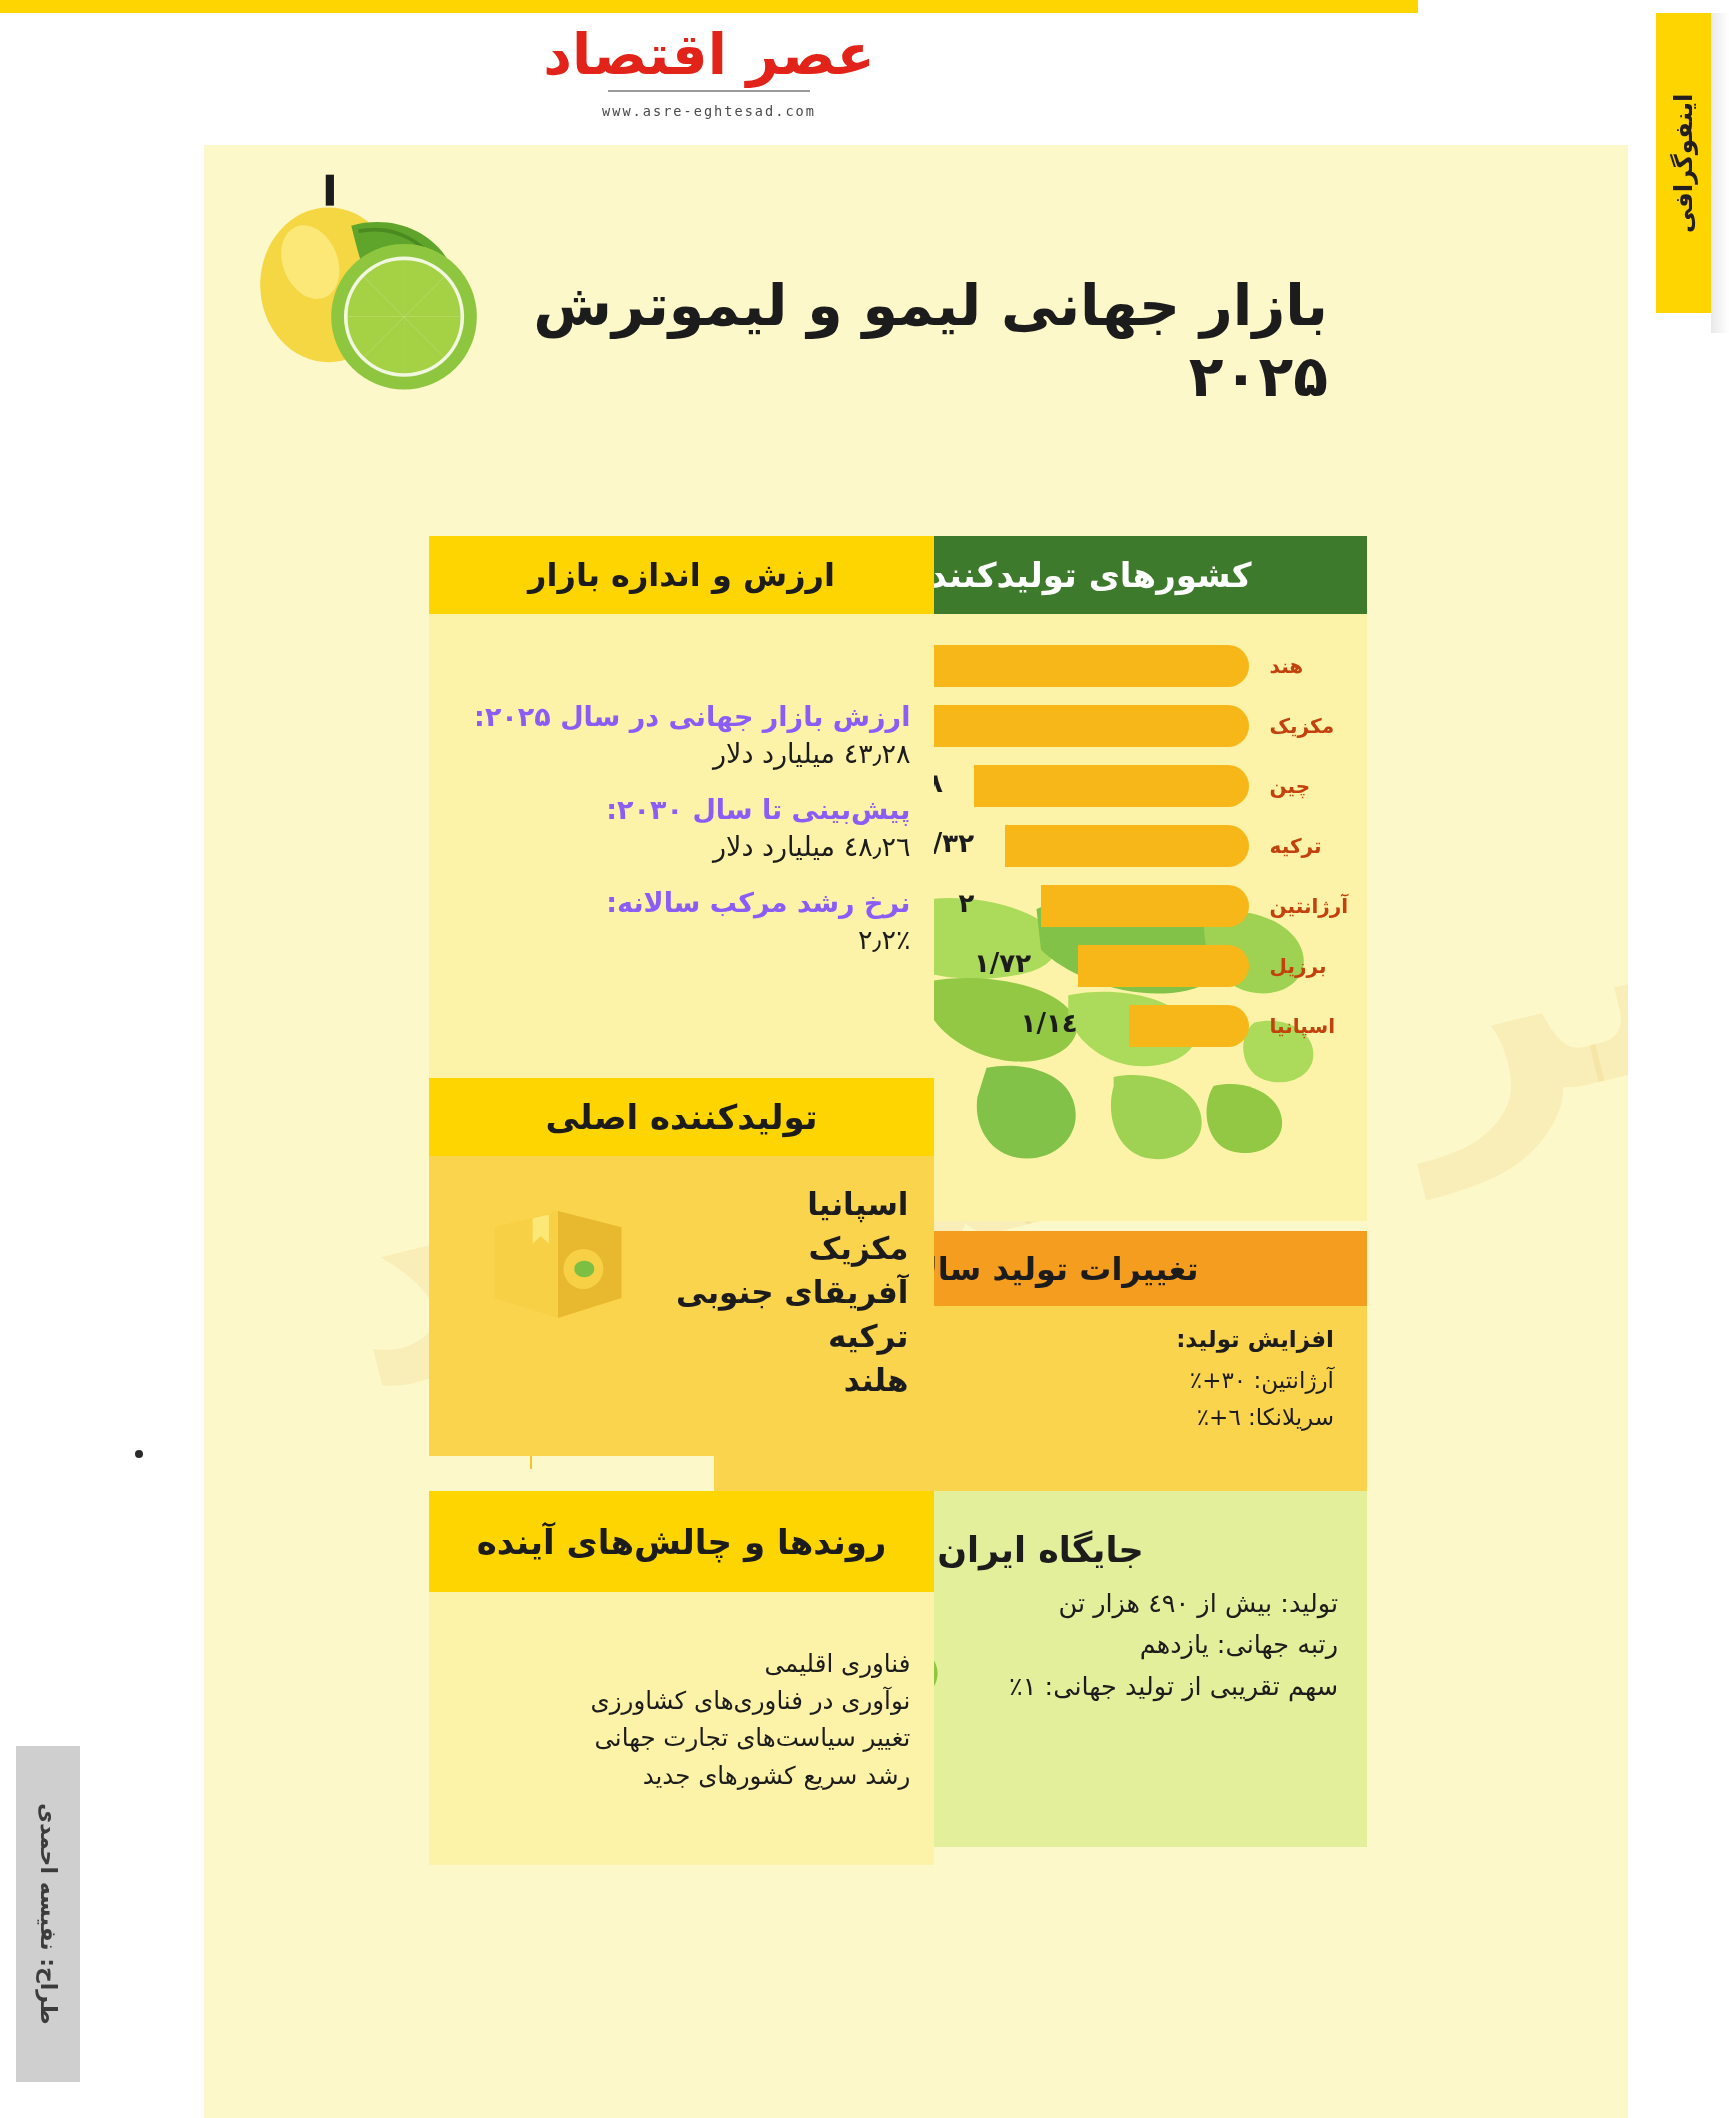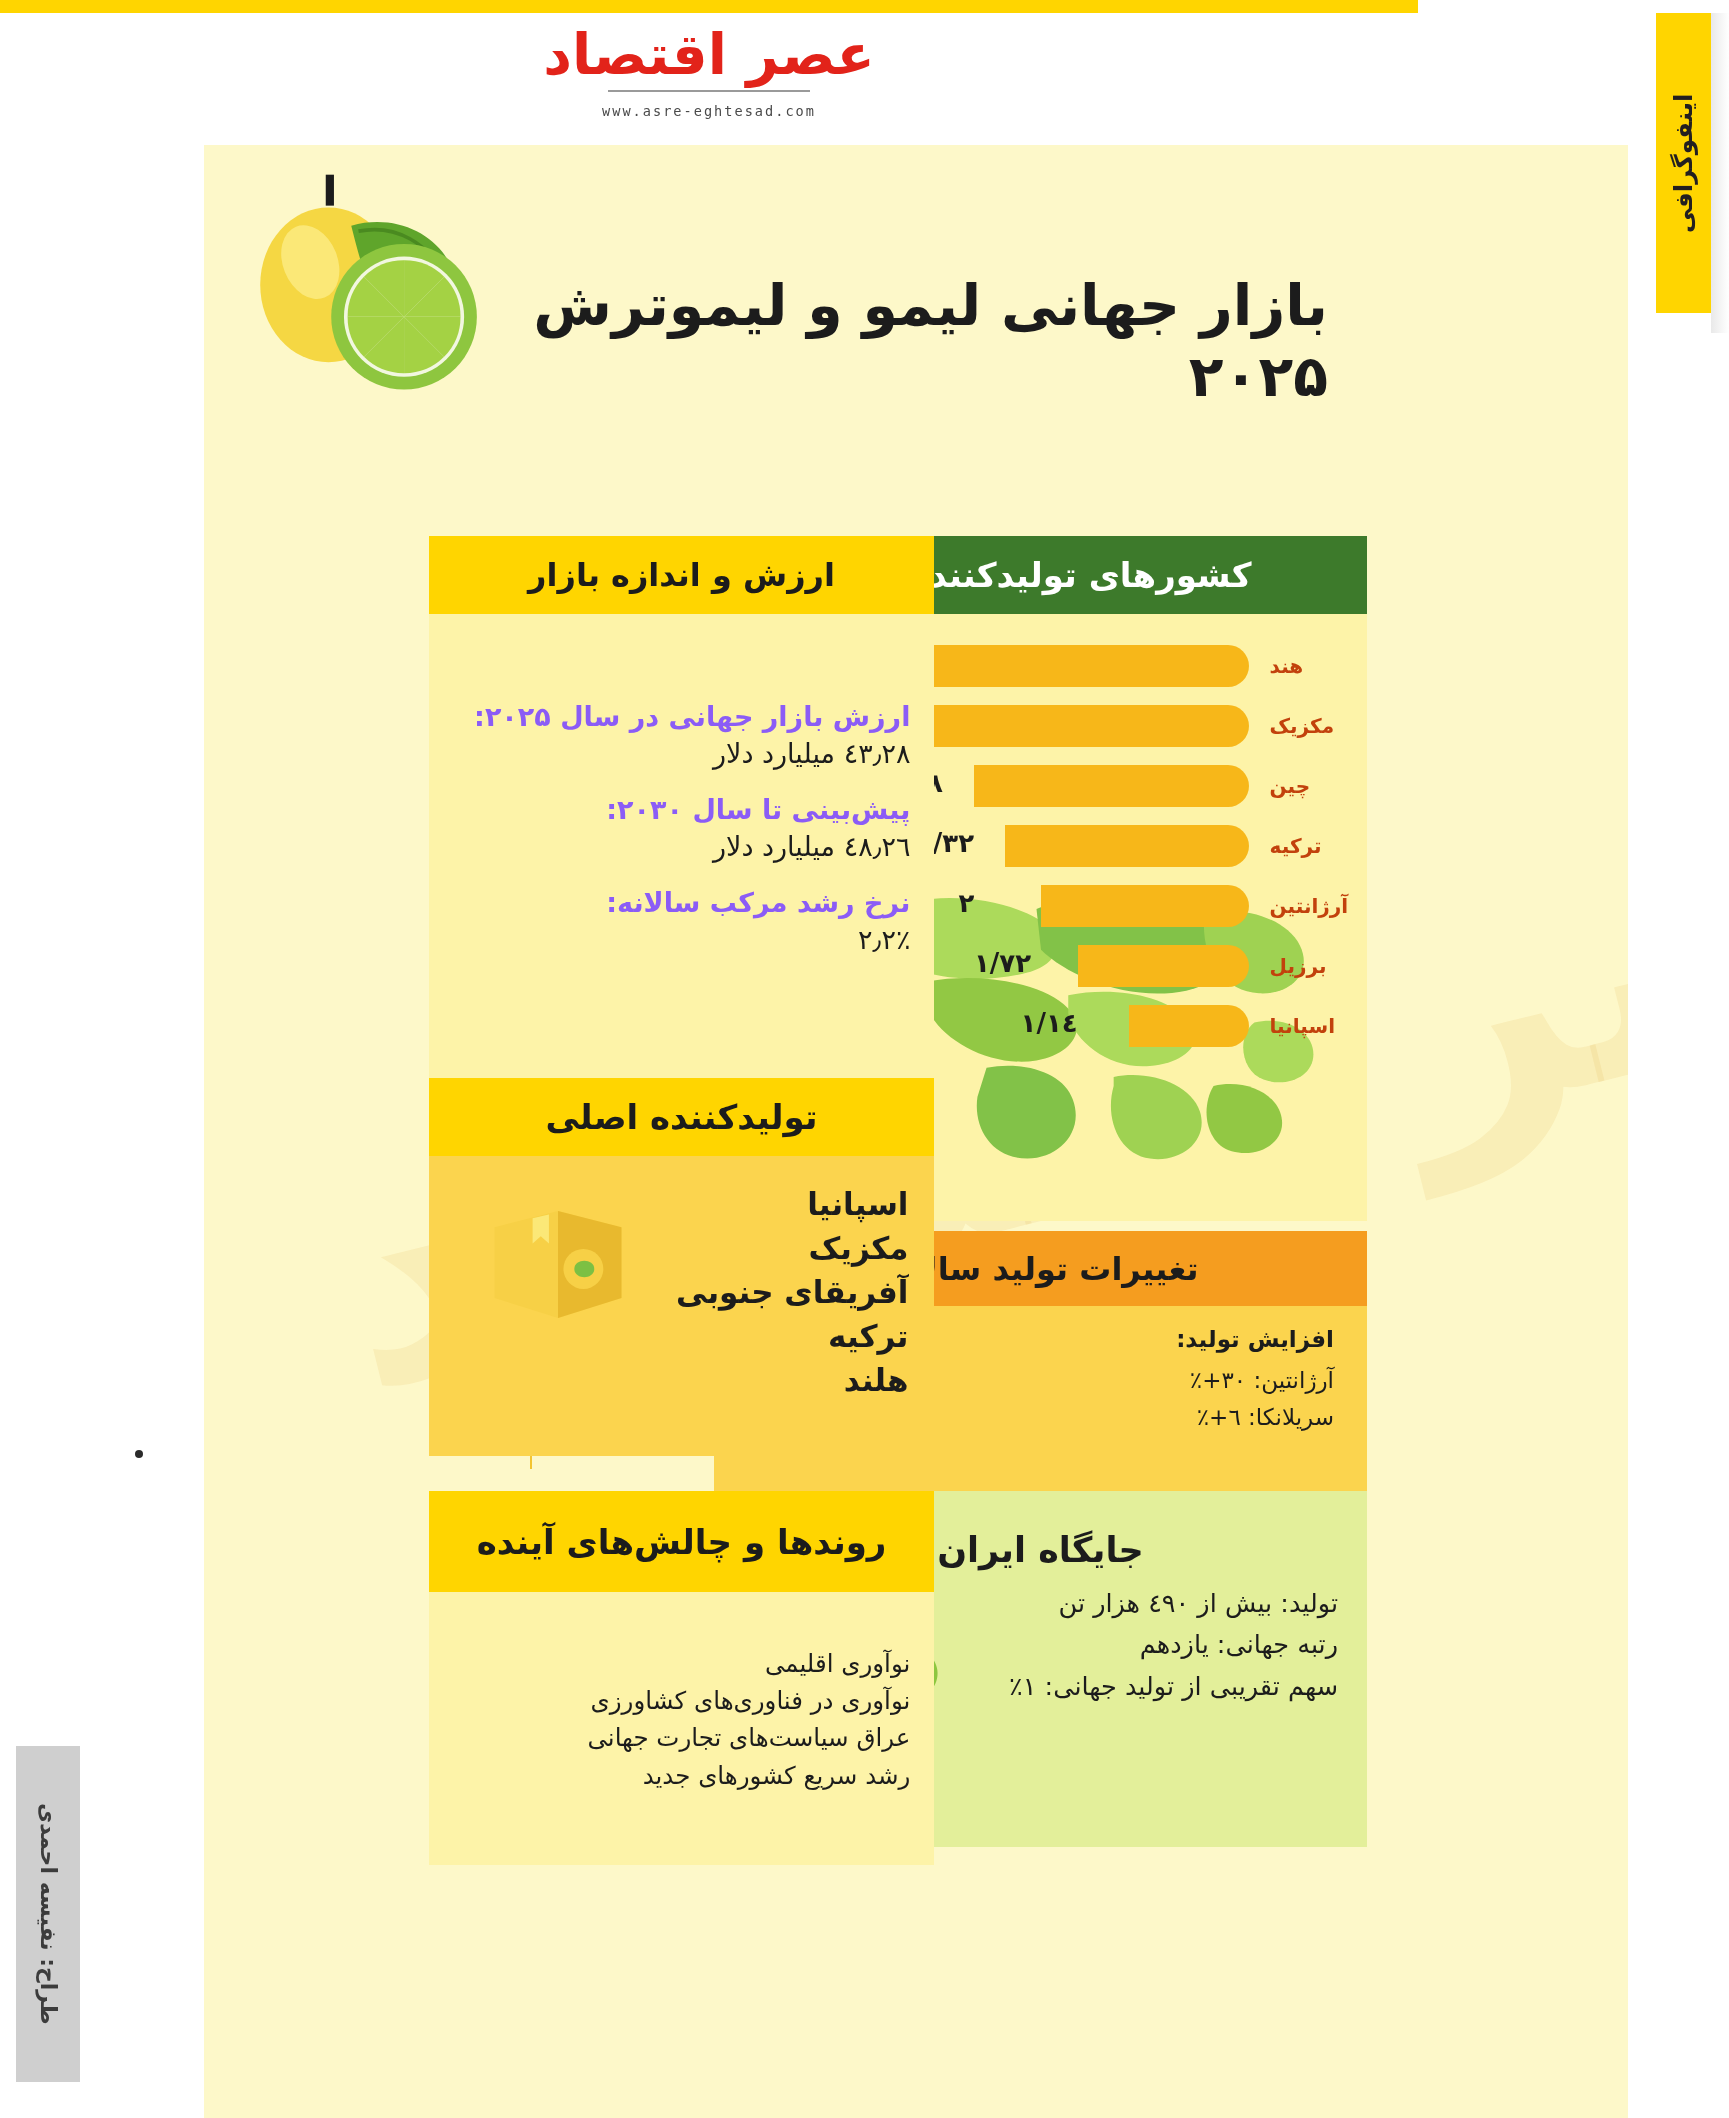--- a/index.html
+++ b/index.html
@@ -567,22 +567,22 @@
         <div>مکزیک</div>
         <div>آفریقای جنوبی</div>
         <div>ترکیه</div>
         <div>هلند</div>
       </div>
     </div>
 
     <div class="panel-head hd-trends">روندها و چالش‌های آینده</div>
     <div class="body-trends">
       <div class="trends-list">
-        <div>نوآوری اقلیمی</div>
+        <div>فناوری اقلیمی</div>
         <div>نوآوری در فناوری‌های کشاورزی</div>
-        <div>عراق سیاست‌های تجارت جهانی</div>
+        <div>تغییر سیاست‌های تجارت جهانی</div>
         <div>رشد سریع کشورهای جدید</div>
       </div>
     </div>
 
   </div>
 </div>
 
 
 </body></html>

